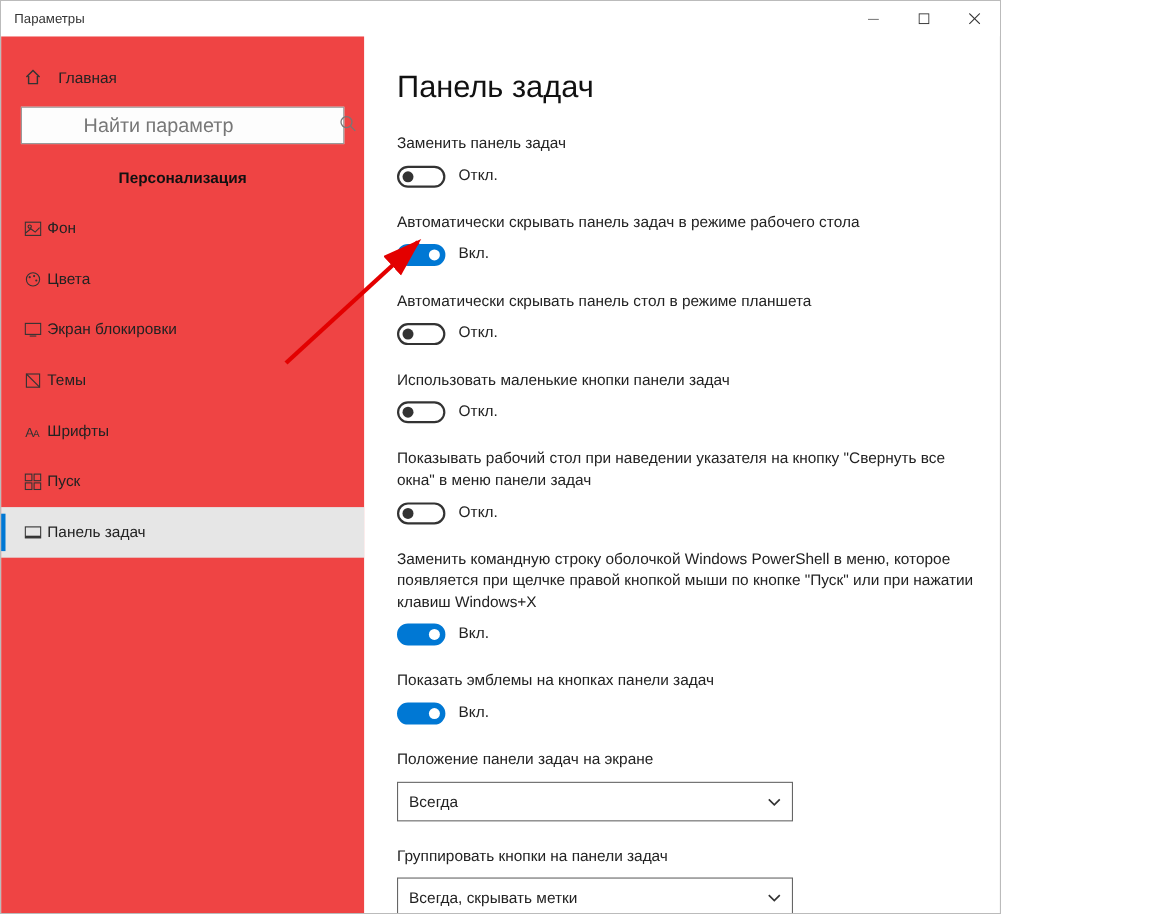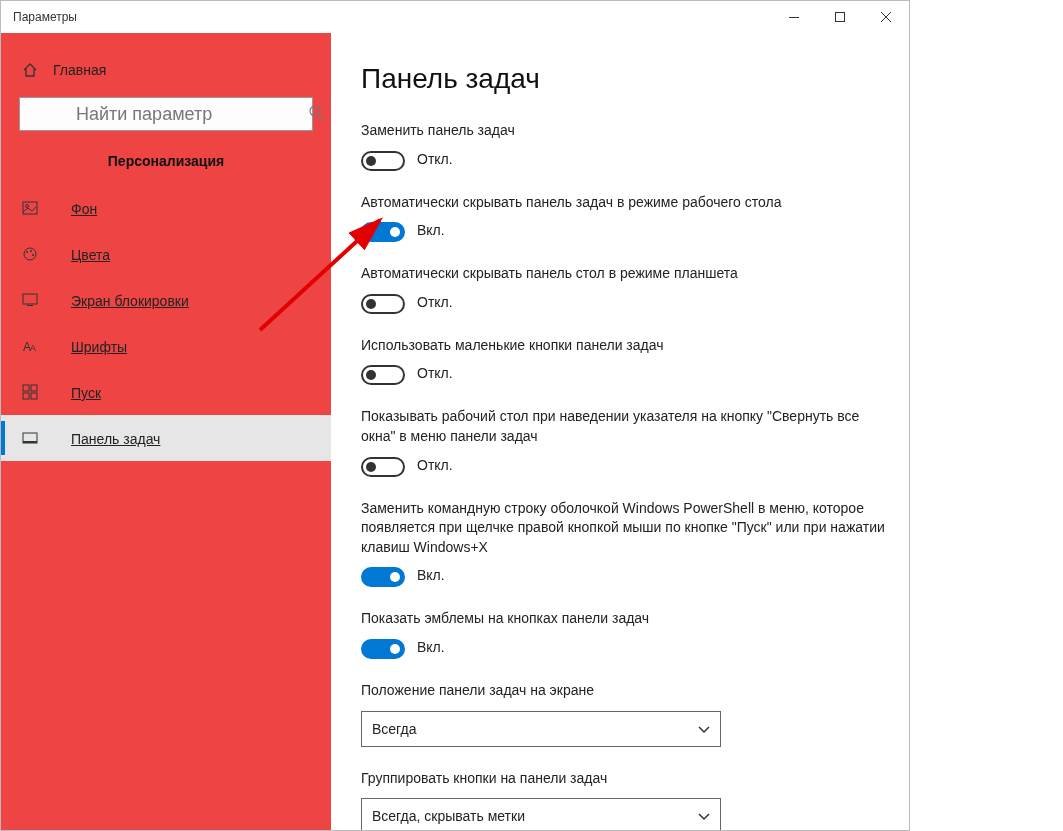--- a/index.html
+++ b/index.html
@@ -8,21 +8,21 @@
   .titlebar { height: 32px; display: flex; align-items: center; padding-left: 12px; font-size: 12px; color: #333; background: #fff; }
   .titlebar-spacer { flex: 1; }
   .win-btn { width: 46px; height: 32px; display: flex; align-items: center; justify-content: center; cursor: pointer; }
   .content { flex: 1; display: flex; overflow: hidden; }
   .sidebar { width: 330px; background: #ef4444; padding-top: 18px; display: flex; flex-direction: column; }
   .home-row { display: flex; align-items: center; padding: 10px 20px 18px 20px; gap: 14px; cursor: pointer; font-size: 14px; color: #222; }
   .search-box { margin: 0 18px 22px 18px; height: 34px; border: 1px solid #999; background: #fdfdfd; display: flex; align-items: center; padding: 0 8px; }
   .search-box input { flex: 1; border: none; outline: none; background: transparent; font-size: 18px; color: #555; margin-left: 48px; }
   .search-box input::placeholder { color: #777; }
   .section-title { padding: 0 20px 16px 20px; font-size: 14px; font-weight: 600; color: #111; text-align: center; }
-  .nav-item { display: flex; align-items: flex-end; gap: 32px; padding: 14px 20px; font-size: 14px; color: #222; cursor: pointer; text-decoration: underline; }
+  .nav-item { display: flex; align-items: flex-start; gap: 4px; padding: 14px 20px; font-size: 14px; color: #222; cursor: pointer; }
   .nav-item.active { background: #e6e6e6; position: relative; }
   .nav-item.active::before { content: ""; position: absolute; left: 0; top: 6px; bottom: 6px; width: 4px; background: #0078d4; }
   .nav-icon { width: 18px; height: 18px; display: flex; align-items: center; justify-content: center; }
   .main { flex: 1; overflow-y: scroll; padding: 30px 20px 30px 30px; position: relative; }
   .page-title { font-size: 28px; font-weight: 400; color: #111; margin-bottom: 26px; }
   .setting { margin-bottom: 22px; max-width: 560px; }
   .setting-label { font-size: 14px; color: #222; margin-bottom: 10px; line-height: 1.4; }
   .toggle-row { display: flex; align-items: flex-start; gap: 12px; }
   .toggle { width: 44px; height: 20px; border-radius: 10px; position: relative; cursor: pointer; }
   .toggle.off { border: 2px solid #333; background: #fff; }
@@ -108,20 +108,29 @@
             <svg width="16" height="16" viewBox="0 0 16 16">
               <rect x="1" y="2" width="14" height="10" fill="none" stroke="#333"></rect>
               <rect x="5" y="13" width="6" height="1" fill="#333"></rect>
             </svg>
           </span>
         <span>Экран блокировки</span>
       </div>
       <div class="nav-item">
         <span class="nav-icon">
             <svg width="16" height="16" viewBox="0 0 16 16">
+              <rect x="2" y="2" width="12" height="12" fill="none" stroke="#333"></rect>
+              <path d="M2 2 L14 14" stroke="#333"></path>
+            </svg>
+          </span>
+        <span>Темы</span>
+      </div>
+      <div class="nav-item">
+        <span class="nav-icon">
+            <svg width="16" height="16" viewBox="0 0 16 16">
               <text x="1" y="13" font-size="12" fill="#333">A</text>
               <text x="8" y="13" font-size="9" fill="#333">A</text>
             </svg>
           </span>
         <span>Шрифты</span>
       </div>
       <div class="nav-item">
         <span class="nav-icon">
             <svg width="16" height="16" viewBox="0 0 16 16">
               <rect x="1" y="1" width="6" height="6" fill="none" stroke="#333"></rect>

